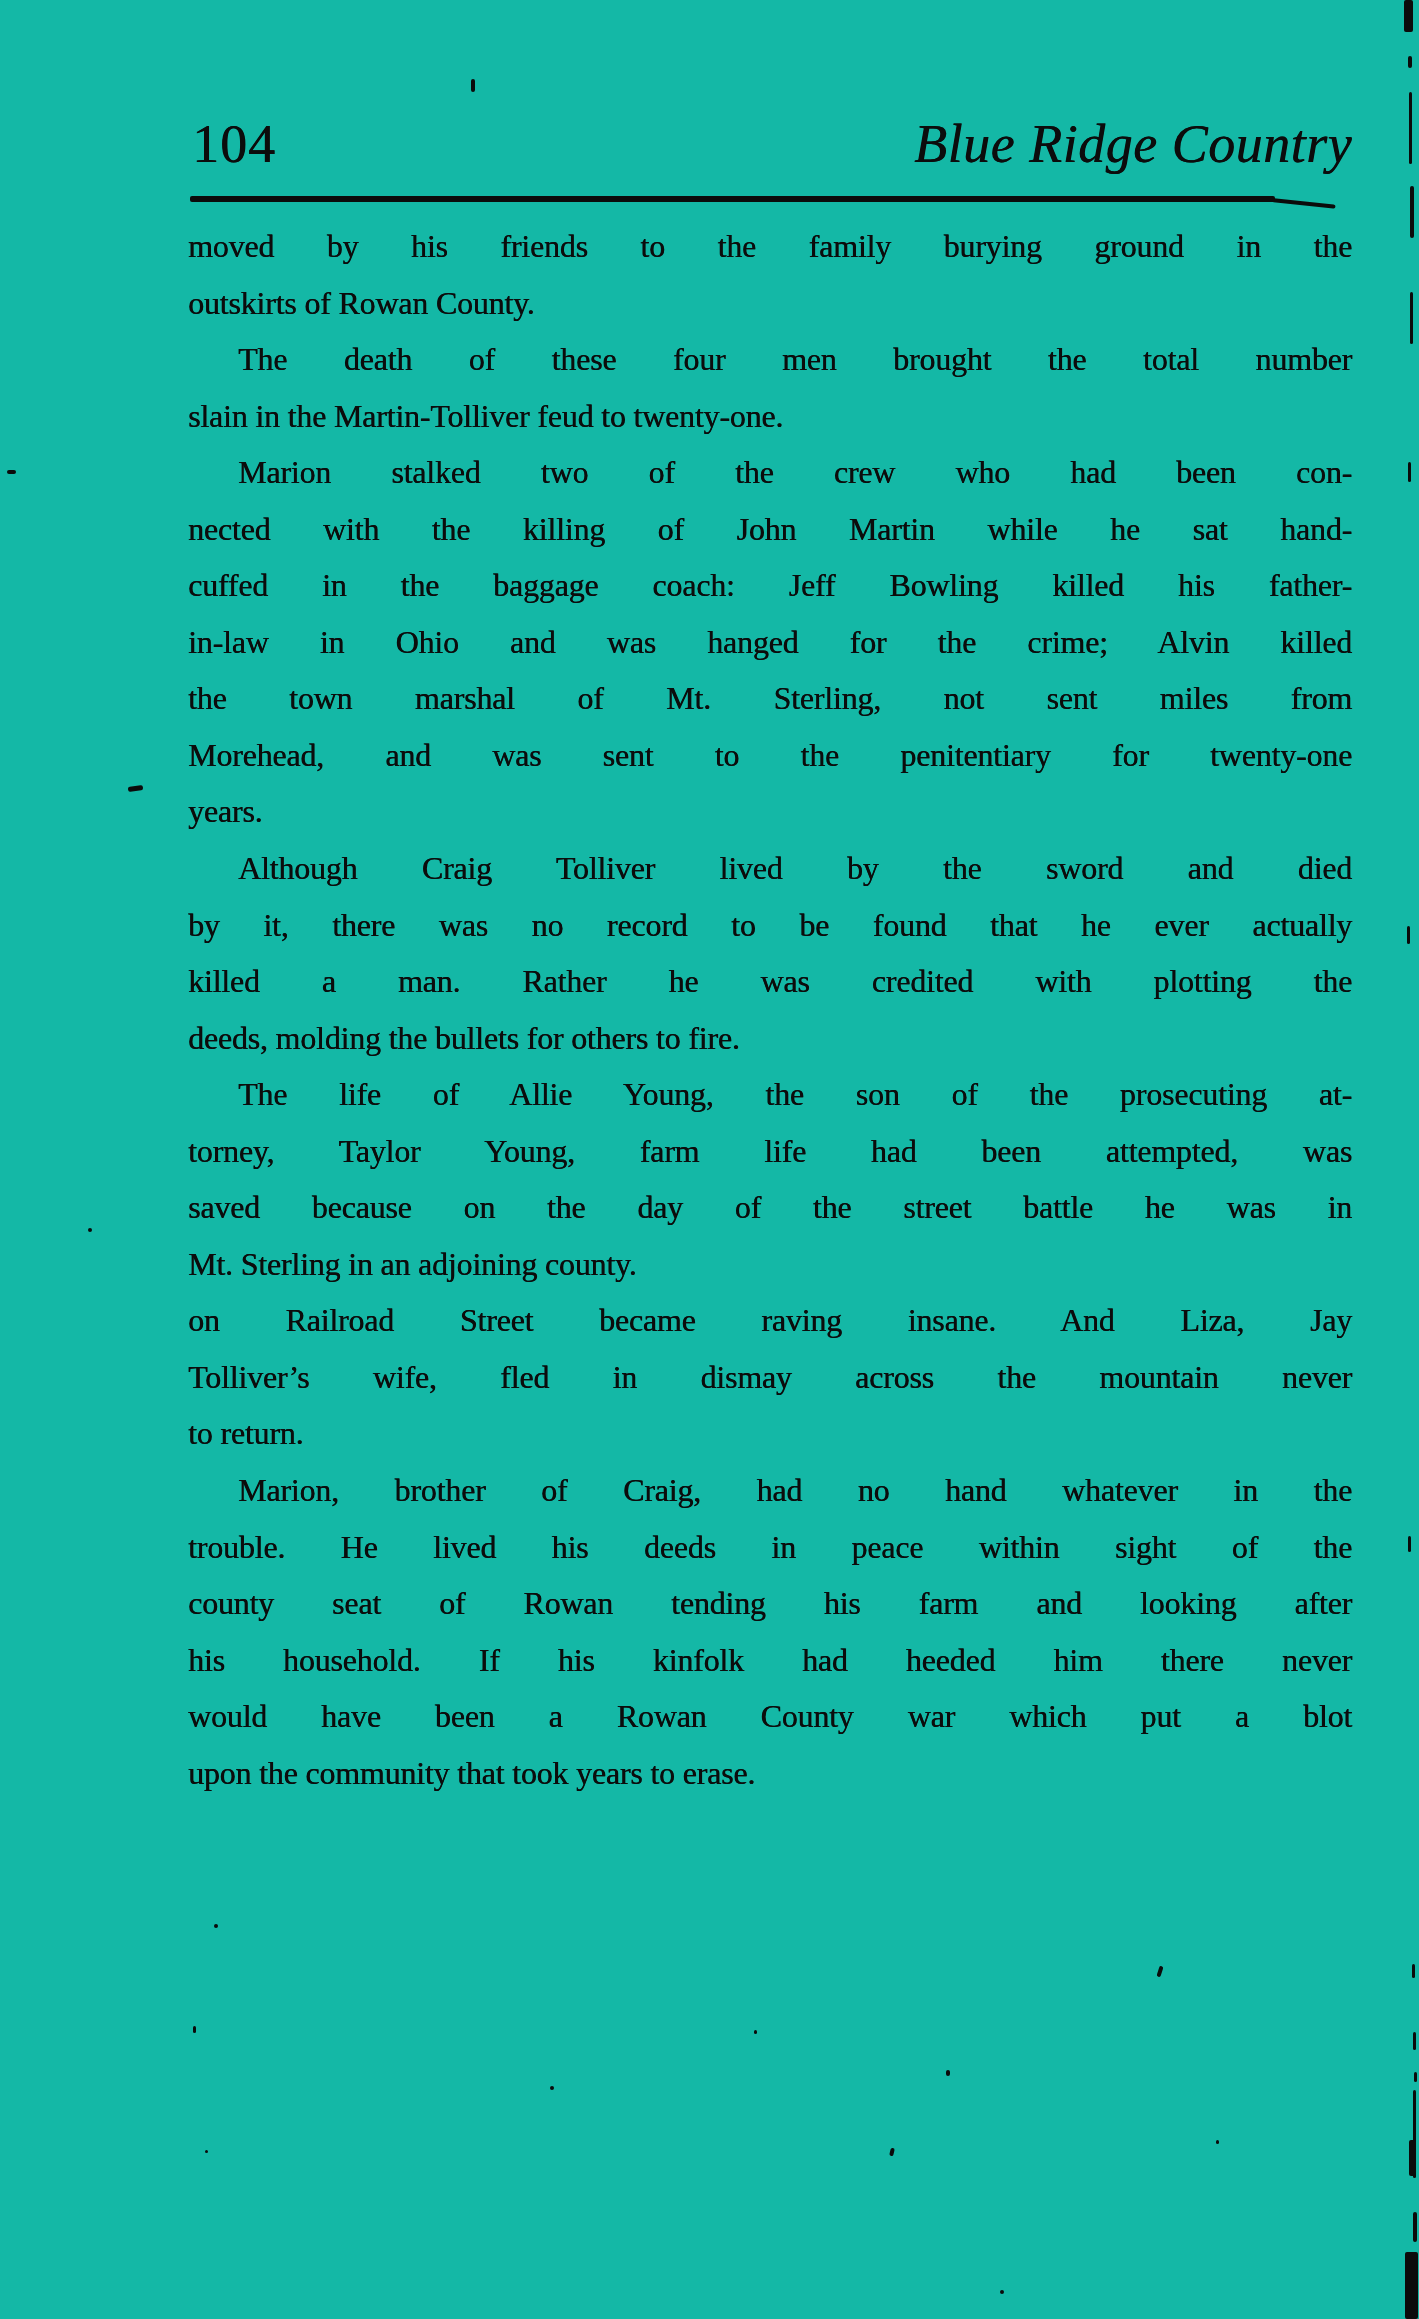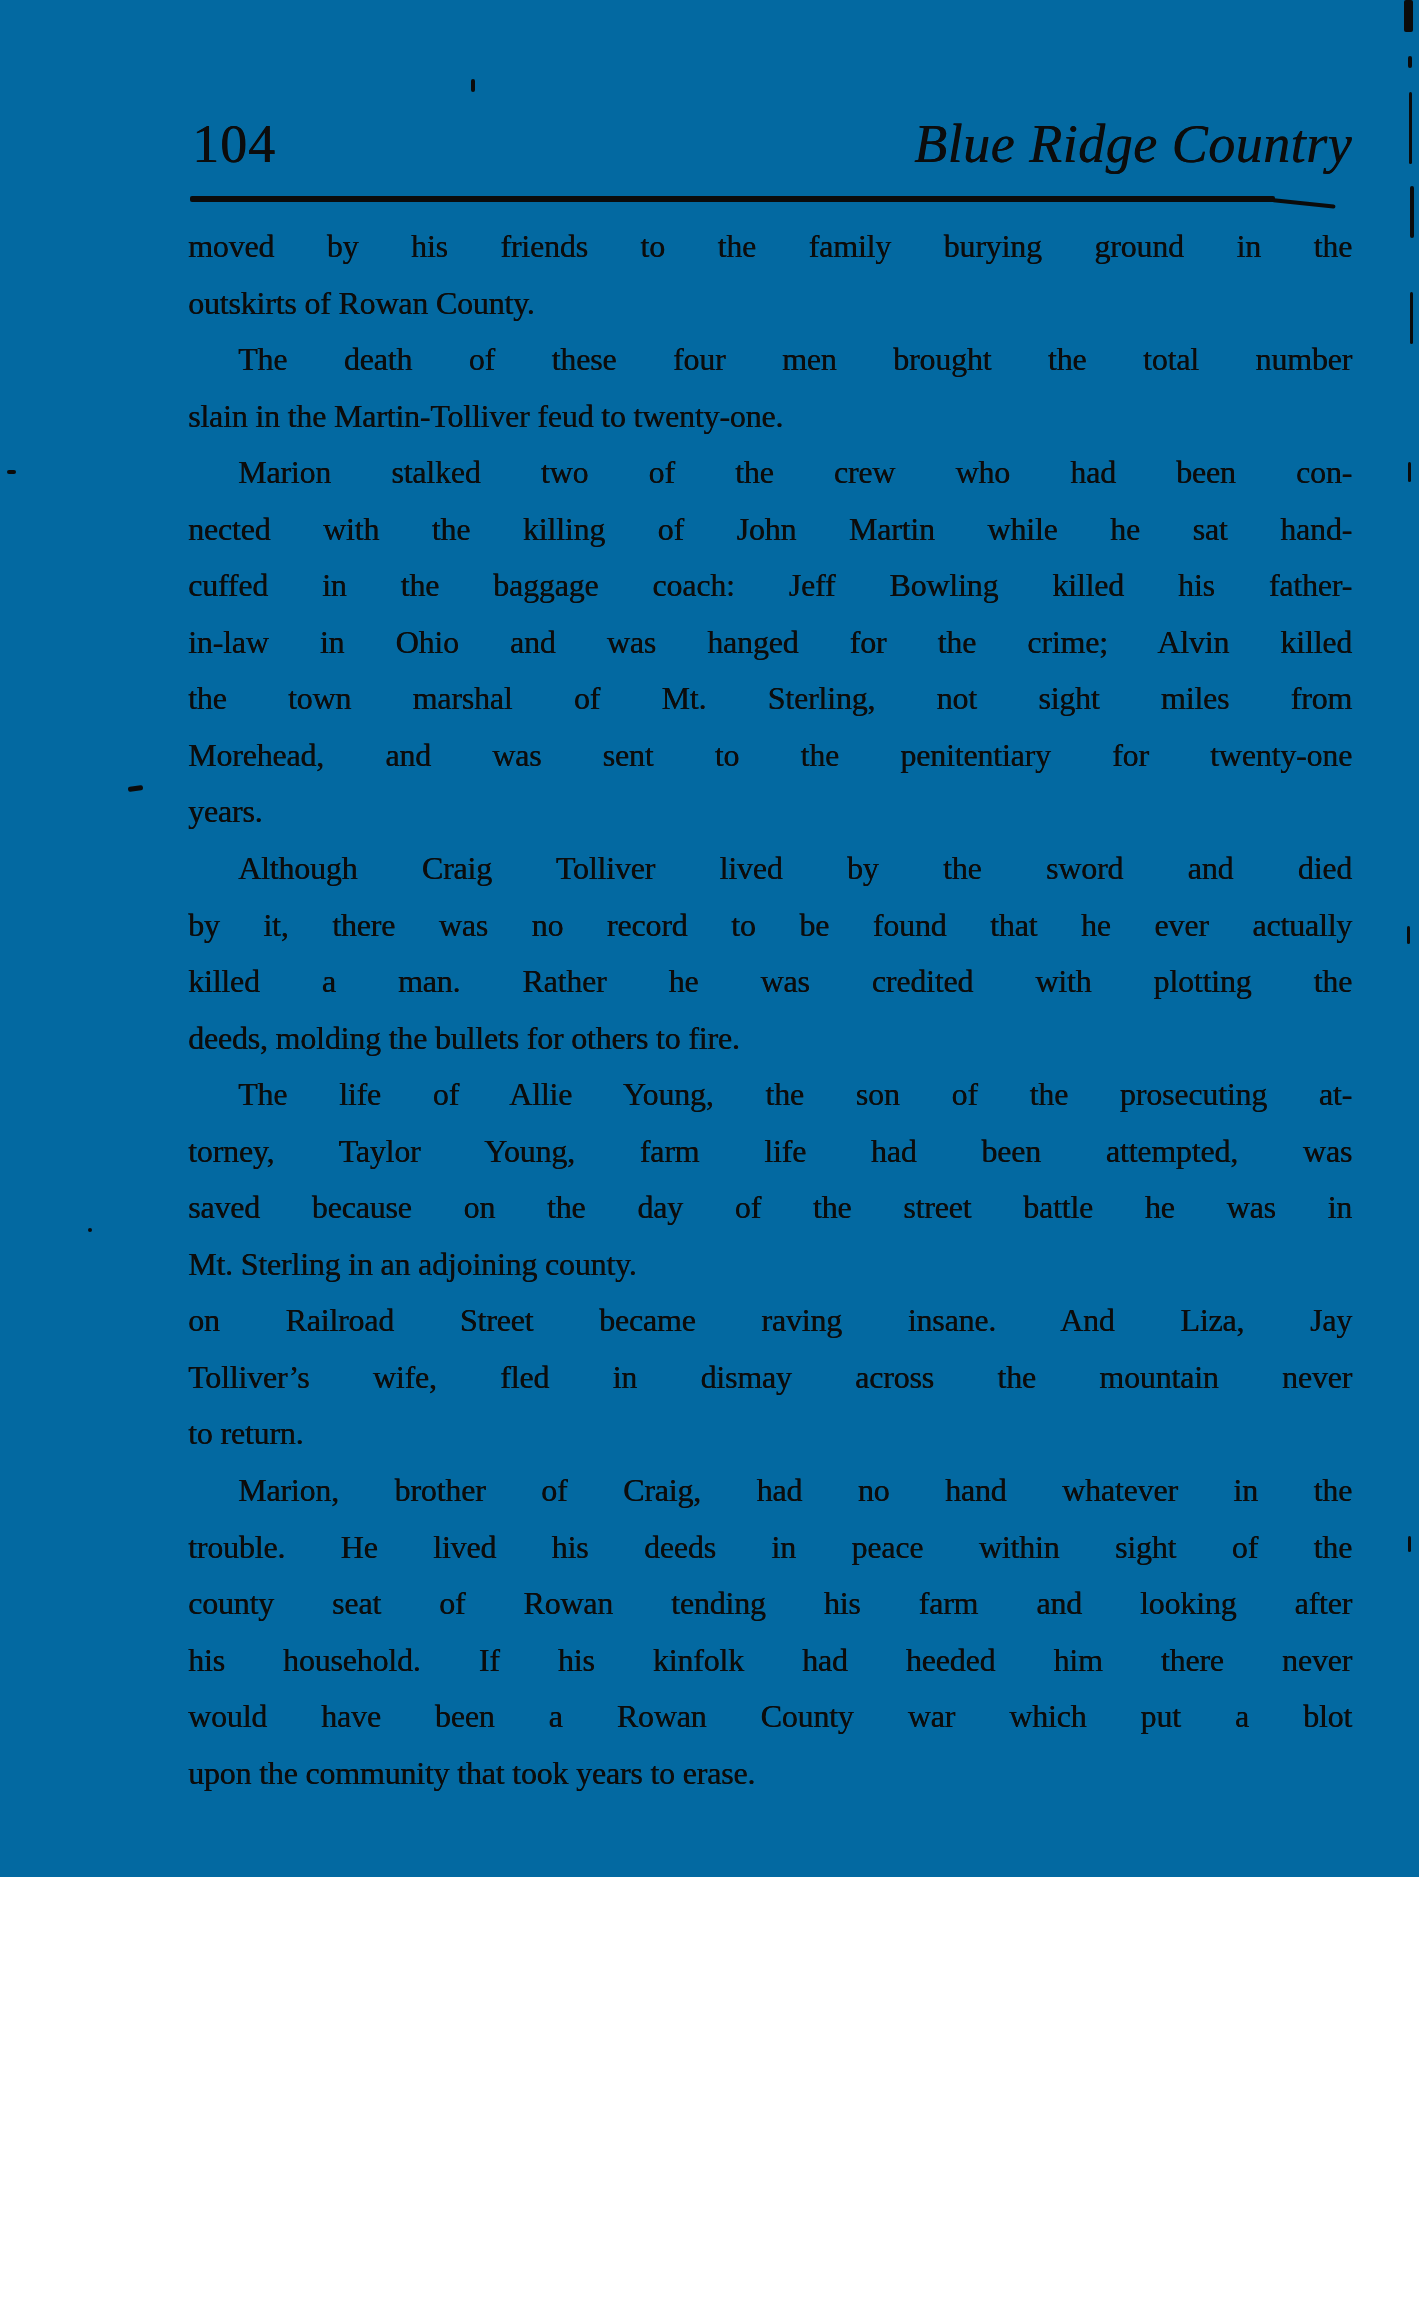--- a/index.html
+++ b/index.html
@@ -1,21 +1,21 @@
 <!DOCTYPE html>
 <html><head>
 <meta charset="utf-8">
 <title>Scanned Book Page</title>
 <style>
   html, body { margin: 0; padding: 0; background: #ffffff; }
   .page {
     position: relative;
     width: 1419px;
-    height: 1877px;
-    background: #0369a1;
+    height: 2319px;
+    background: #14b8a6;
     overflow: hidden;
     font-family: "Liberation Serif", "DejaVu Serif", serif;
     color: #0c0c0c;
   }
   
   .folio {
     position: absolute;
     left: 192px;
     top: 117px;
     font-size: 54px;
@@ -96,21 +96,21 @@
       </div>
       <div class="para">
         <div class="line indent">The death of these four men brought the total number</div>
         <div class="line last">slain in the Martin-Tolliver feud to twenty-one.</div>
       </div>
       <div class="para">
         <div class="line indent">Marion stalked two of the crew who had been con-</div>
         <div class="line">nected with the killing of John Martin while he sat hand-</div>
         <div class="line">cuffed in the baggage coach: Jeff Bowling killed his father-</div>
         <div class="line">in-law in Ohio and was hanged for the crime; Alvin killed</div>
-        <div class="line">the town marshal of Mt. Sterling, not sight miles from</div>
+        <div class="line">the town marshal of Mt. Sterling, not sent miles from</div>
         <div class="line">Morehead, and was sent to the penitentiary for twenty-one</div>
         <div class="line last">years.</div>
       </div>
       <div class="para">
         <div class="line indent">Although Craig Tolliver lived by the sword and died</div>
         <div class="line">by it, there was no record to be found that he ever actually</div>
         <div class="line">killed a man. Rather he was credited with plotting the</div>
         <div class="line last">deeds, molding the bullets for others to fire.</div>
       </div>
       <div class="para">

